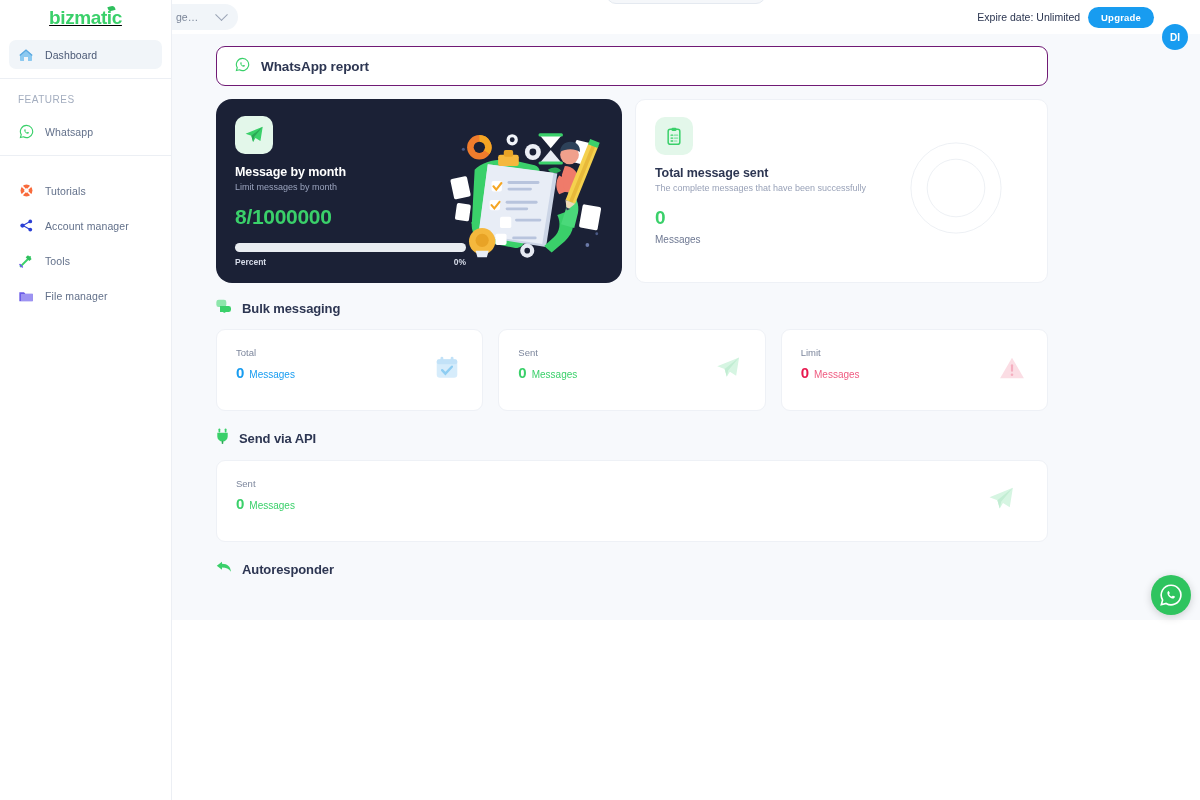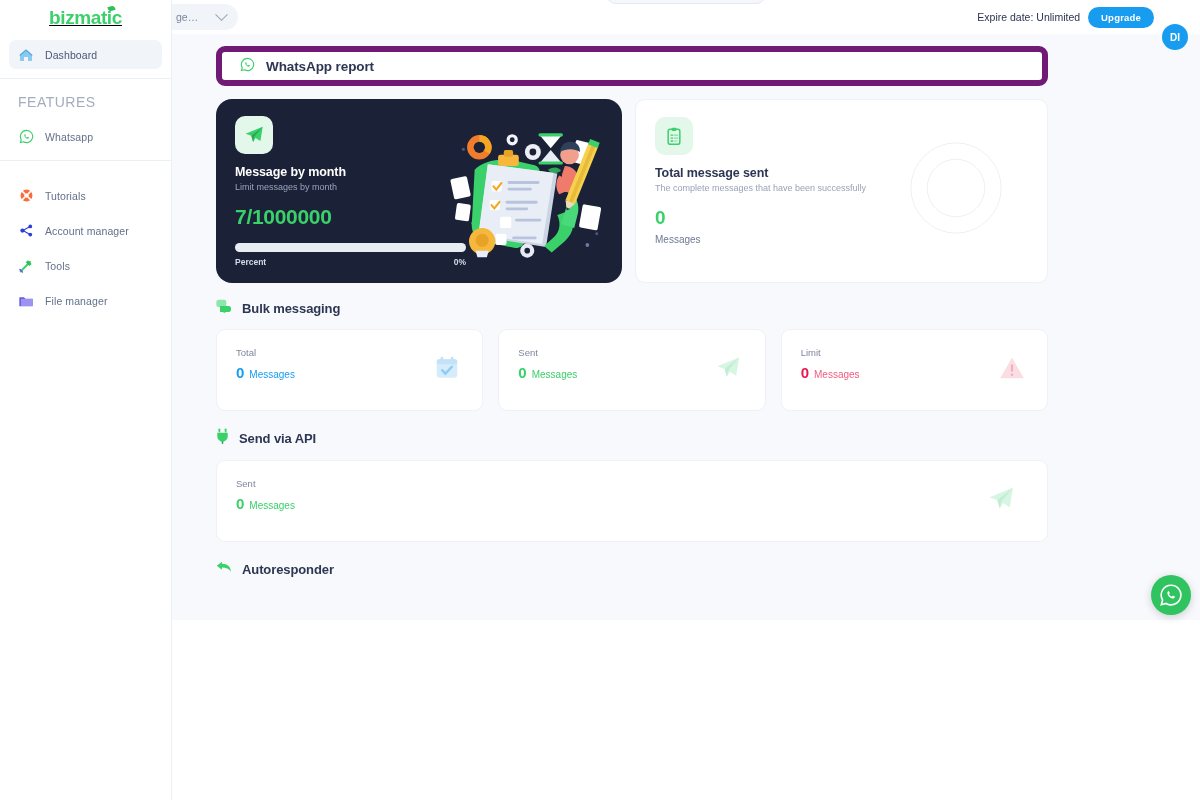--- a/index.html
+++ b/index.html
@@ -30,21 +30,21 @@
     display:flex; align-items:center; gap:11px;
     height:29px; padding:0 9px; border-radius:7px; margin-bottom:2px;
     cursor:pointer;
   }
   .nav-item.active { background:#f1f5f9; }
   .nav-label { font-size:10.5px; color:#62708a; letter-spacing:0.1px; }
   .nav-item.active .nav-label { color:#4a5875; }
   .nav-icon { width:16px; height:16px; display:flex; align-items:center; justify-content:center; flex:0 0 16px; }
   .divider { height:1px; background:#eceff4; margin:9px 0 0 0; }
   .section-label {
-    font-size:14px; color:#a3adbf; letter-spacing:0.5px;
+    font-size:10px; color:#a3adbf; letter-spacing:0.5px;
     padding:15px 0 8px 18px;
   }
   .nav-gap { height: 10px; }
 
   
   .topbar {
     position:absolute; left:172px; top:0; right:0; height:34px;
     background:#ffffff; display:flex; align-items:center; z-index:4;
   }
   .page-select {
@@ -71,21 +71,21 @@
     width:26px; height:26px; border-radius:50%; background:#189cf0;
     color:#fff; font-size:10px; font-weight:bold;
     display:flex; align-items:center; justify-content:center; cursor:pointer;margin-top:40px;
   }
 
   
   .main {
     position:absolute; left:172px; top:34px; width:1028px; height:586px;
     background:#f7f9fc; padding:12px 152px 0 44px; overflow:hidden;
   }
-  .card { background:#ffffff; border:6px solid #701a75; border-radius:9px; }
+  .card { background:#ffffff; border:1px solid #701a75; border-radius:9px; }
 
   .report-bar {
     height:40px; display:flex; align-items:center; gap:11px; padding-left:18px;
     margin-bottom:13px;
   }
   .report-title { font-size:13.5px; font-weight:bold; color:#2d3652; letter-spacing:-0.1px; }
 
   .row2 { display:flex; gap:13px; margin-bottom:16px; }
 
   
@@ -264,21 +264,21 @@
 
       <section class="dark-card">
         <div class="icon-tile">
           <svg width="22" height="22" viewBox="0 0 24 24">
               <path d="M21.5 3 2.8 10.6l6.3 2.3 1.9 6.6 2.6-4.3 5.4 3.4z" fill="#3ad06a"></path>
               <path d="M21.5 3 9.1 12.9l1.9 6.6 1.1-5.3z" fill="#2aa855"></path>
             </svg>
         </div>
         <div class="card-h">Message by month</div>
         <div class="card-sub">Limit messages by month</div>
-        <div class="big-green">7/1000000</div>
+        <div class="big-green">8/1000000</div>
         <div class="progress-track">
           <div class="progress-fill" style="width: 0%;"></div>
         </div>
         <div class="progress-row">
           <span>Percent</span>
           <span>0%</span>
         </div>
 
         <svg class="illo" viewBox="0 0 180 165">
 

